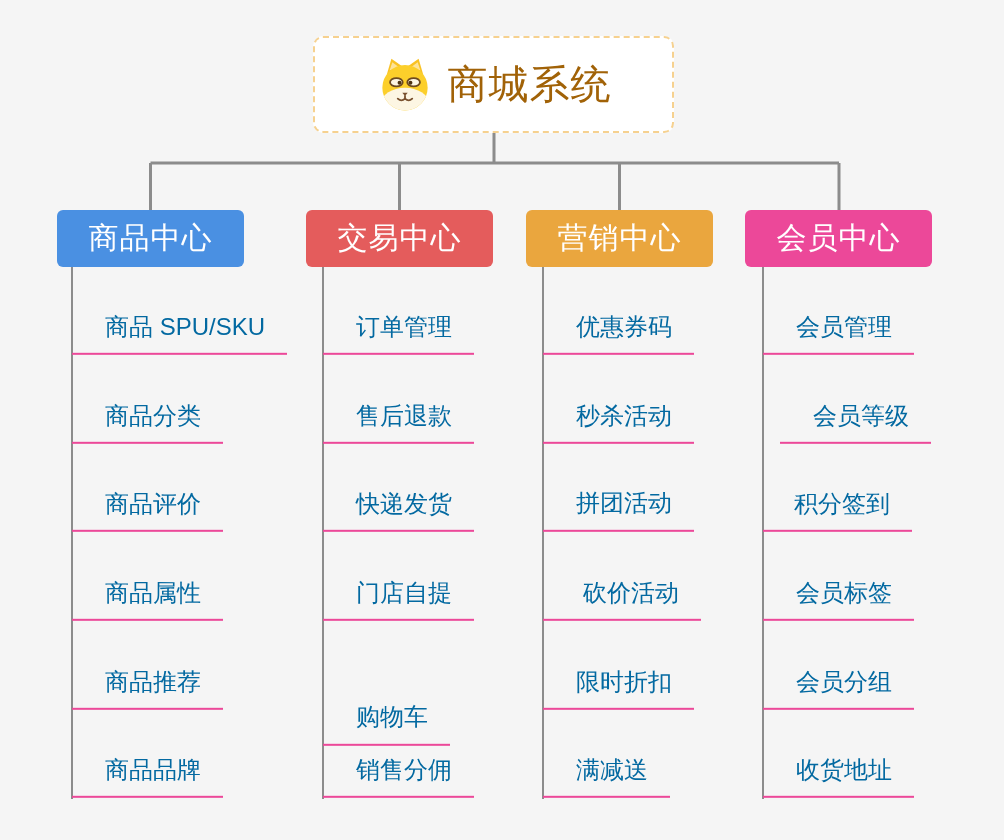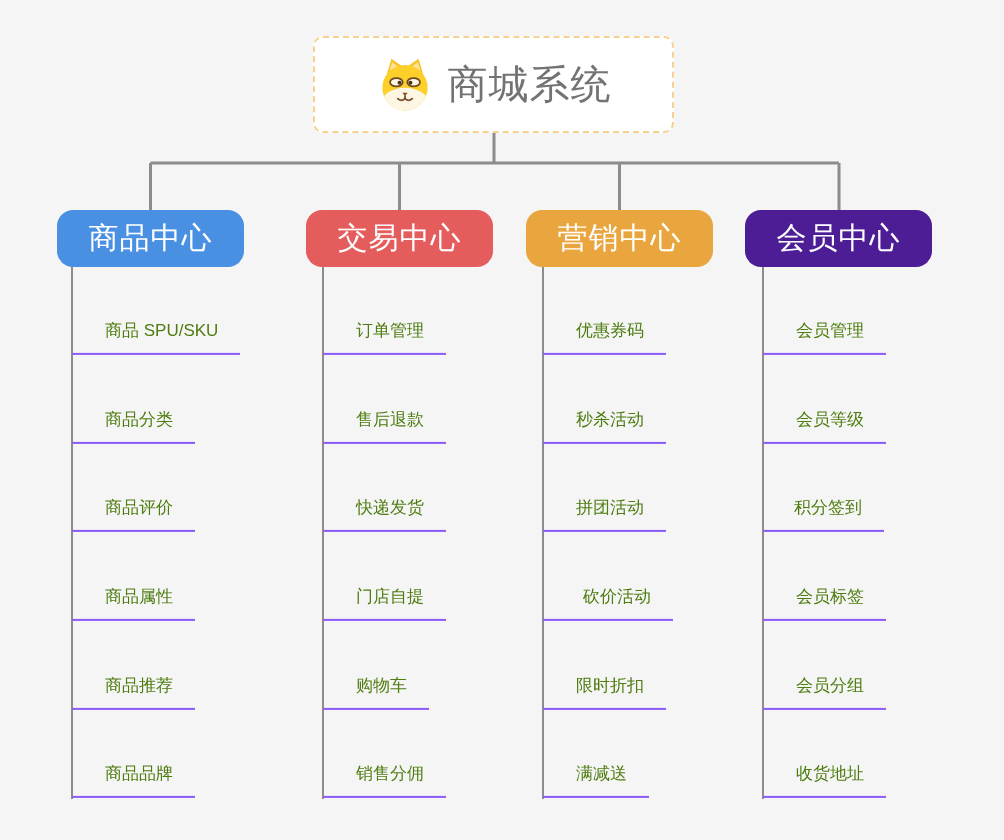--- a/index.html
+++ b/index.html
@@ -38,38 +38,38 @@
     letter-spacing:1px;
     color:#f2a53d;
     white-space:nowrap;
   }
   .root-icon{width:58px;height:58px;flex:0 0 auto;}
   
   .branch-header{
     position:absolute;
     top:210px;
     width:187px;height:57px;
-    border-radius:16px;
+    border-radius:6px;
     display:flex;
     align-items:center;
     justify-content:center;
     color:#ffffff;
     font-size:30px;
     letter-spacing:1px;
     white-space:nowrap;
     cursor:default;
   }
   
   .branch-item{
     position:absolute;
     transform:translateY(-100%);
     padding:0 22px 11px 33px;
-    border-bottom:2px solid #8b5cf6;
-    font-size:17px;
-    color:#4d7c0f;
+    border-bottom:2px solid #ec4899;
+    font-size:24px;
+    color:#0369a1;
     white-space:nowrap;
     line-height:1.3;
     cursor:default;
   }
 </style>
 </head>
 <body>
 
 <div class="stage" style="background: rgb(245, 245, 245);">
 
@@ -98,44 +98,44 @@
         <ellipse cx="22.5" cy="29" rx="7" ry="4.6" fill="#fdf6e3" stroke="#6d4a1f" stroke-width="2"></ellipse>
         <circle cx="26" cy="29.6" r="2.2" fill="#4e3312"></circle>
         <ellipse cx="41.5" cy="29" rx="7" ry="4.6" fill="#fdf6e3" stroke="#6d4a1f" stroke-width="2"></ellipse>
         <circle cx="38" cy="29.6" r="2.2" fill="#4e3312"></circle>
       </g>
 
       <path d="M29 40.5 L35 40.5 L32 44 Z" fill="#7a5230"></path>
       <path d="M32 44 V47" stroke="#7a5230" stroke-width="2" stroke-linecap="round" fill="none"></path>
       <path d="M24 47 Q28 51 32 47 Q36 51 40 47" stroke="#7a5230" stroke-width="2" stroke-linecap="round" fill="none"></path>
     </svg>
-    <span class="root-title" style="color: #737373;">商城系统</span>
+    <span class="root-title" style="color: #a16207;">商城系统</span>
   </div>
 
 <div class="branch-header" style="left: 57px; background: rgb(74, 144, 226);">商品中心</div>
     <div class="branch-item" style="left: 72px; top: 355px;">商品 SPU/SKU</div>
     <div class="branch-item" style="left: 72px; top: 444px;">商品分类</div>
     <div class="branch-item" style="left: 72px; top: 532px;">商品评价</div>
     <div class="branch-item" style="left: 72px; top: 621px; text-align: right;">商品属性</div>
     <div class="branch-item" style="left: 72px; top: 710px;">商品推荐</div>
     <div class="branch-item" style="left: 72px; top: 798px;">商品品牌</div>
     <div class="branch-header" style="left: 306px; background: rgb(228, 92, 92);">交易中心</div>
     <div class="branch-item" style="left: 323px; top: 355px;">订单管理</div>
     <div class="branch-item" style="left: 323px; top: 444px;">售后退款</div>
     <div class="branch-item" style="left: 323px; top: 532px;">快递发货</div>
     <div class="branch-item" style="left: 323px; top: 621px;">门店自提</div>
-    <div class="branch-item" style="left: 323px; top: 710px;">购物车</div>
+    <div class="branch-item" style="left: 323px; top: 746px; font-family: Liberation Serif, serif;">购物车</div>
     <div class="branch-item" style="left: 323px; top: 798px;">销售分佣</div>
     <div class="branch-header" style="left: 526px; background: rgb(234, 166, 62);">营销中心</div>
     <div class="branch-item" style="left: 543px; top: 355px;">优惠券码</div>
     <div class="branch-item" style="left: 543px; top: 444px;">秒杀活动</div>
-    <div class="branch-item" style="left: 543px; top: 532px;">拼团活动</div>
+    <div class="branch-item" style="left: 543px; top: 532px; font-family: Liberation Serif, serif;">拼团活动</div>
     <div class="branch-item" style="left: 543px; top: 621px; padding-left: 40px;">砍价活动</div>
     <div class="branch-item" style="left: 543px; top: 710px;">限时折扣</div>
     <div class="branch-item" style="left: 543px; top: 798px;">满减送</div>
-    <div class="branch-header" style="left: 745px; background: #4c1d95;">会员中心</div>
+    <div class="branch-header" style="left: 745px; background: #ec4899;">会员中心</div>
     <div class="branch-item" style="left: 763px; top: 355px;">会员管理</div>
-    <div class="branch-item" style="left: 763px; top: 444px;">会员等级</div>
+    <div class="branch-item" style="left: 780px; top: 444px;">会员等级</div>
     <div class="branch-item" style="left: 763px; top: 532px; padding-left: 31px;">积分签到</div>
     <div class="branch-item" style="left: 763px; top: 621px;">会员标签</div>
     <div class="branch-item" style="left: 763px; top: 710px;">会员分组</div>
     <div class="branch-item" style="left: 763px; top: 798px;">收货地址</div>
   </div>
 
 </body></html>

